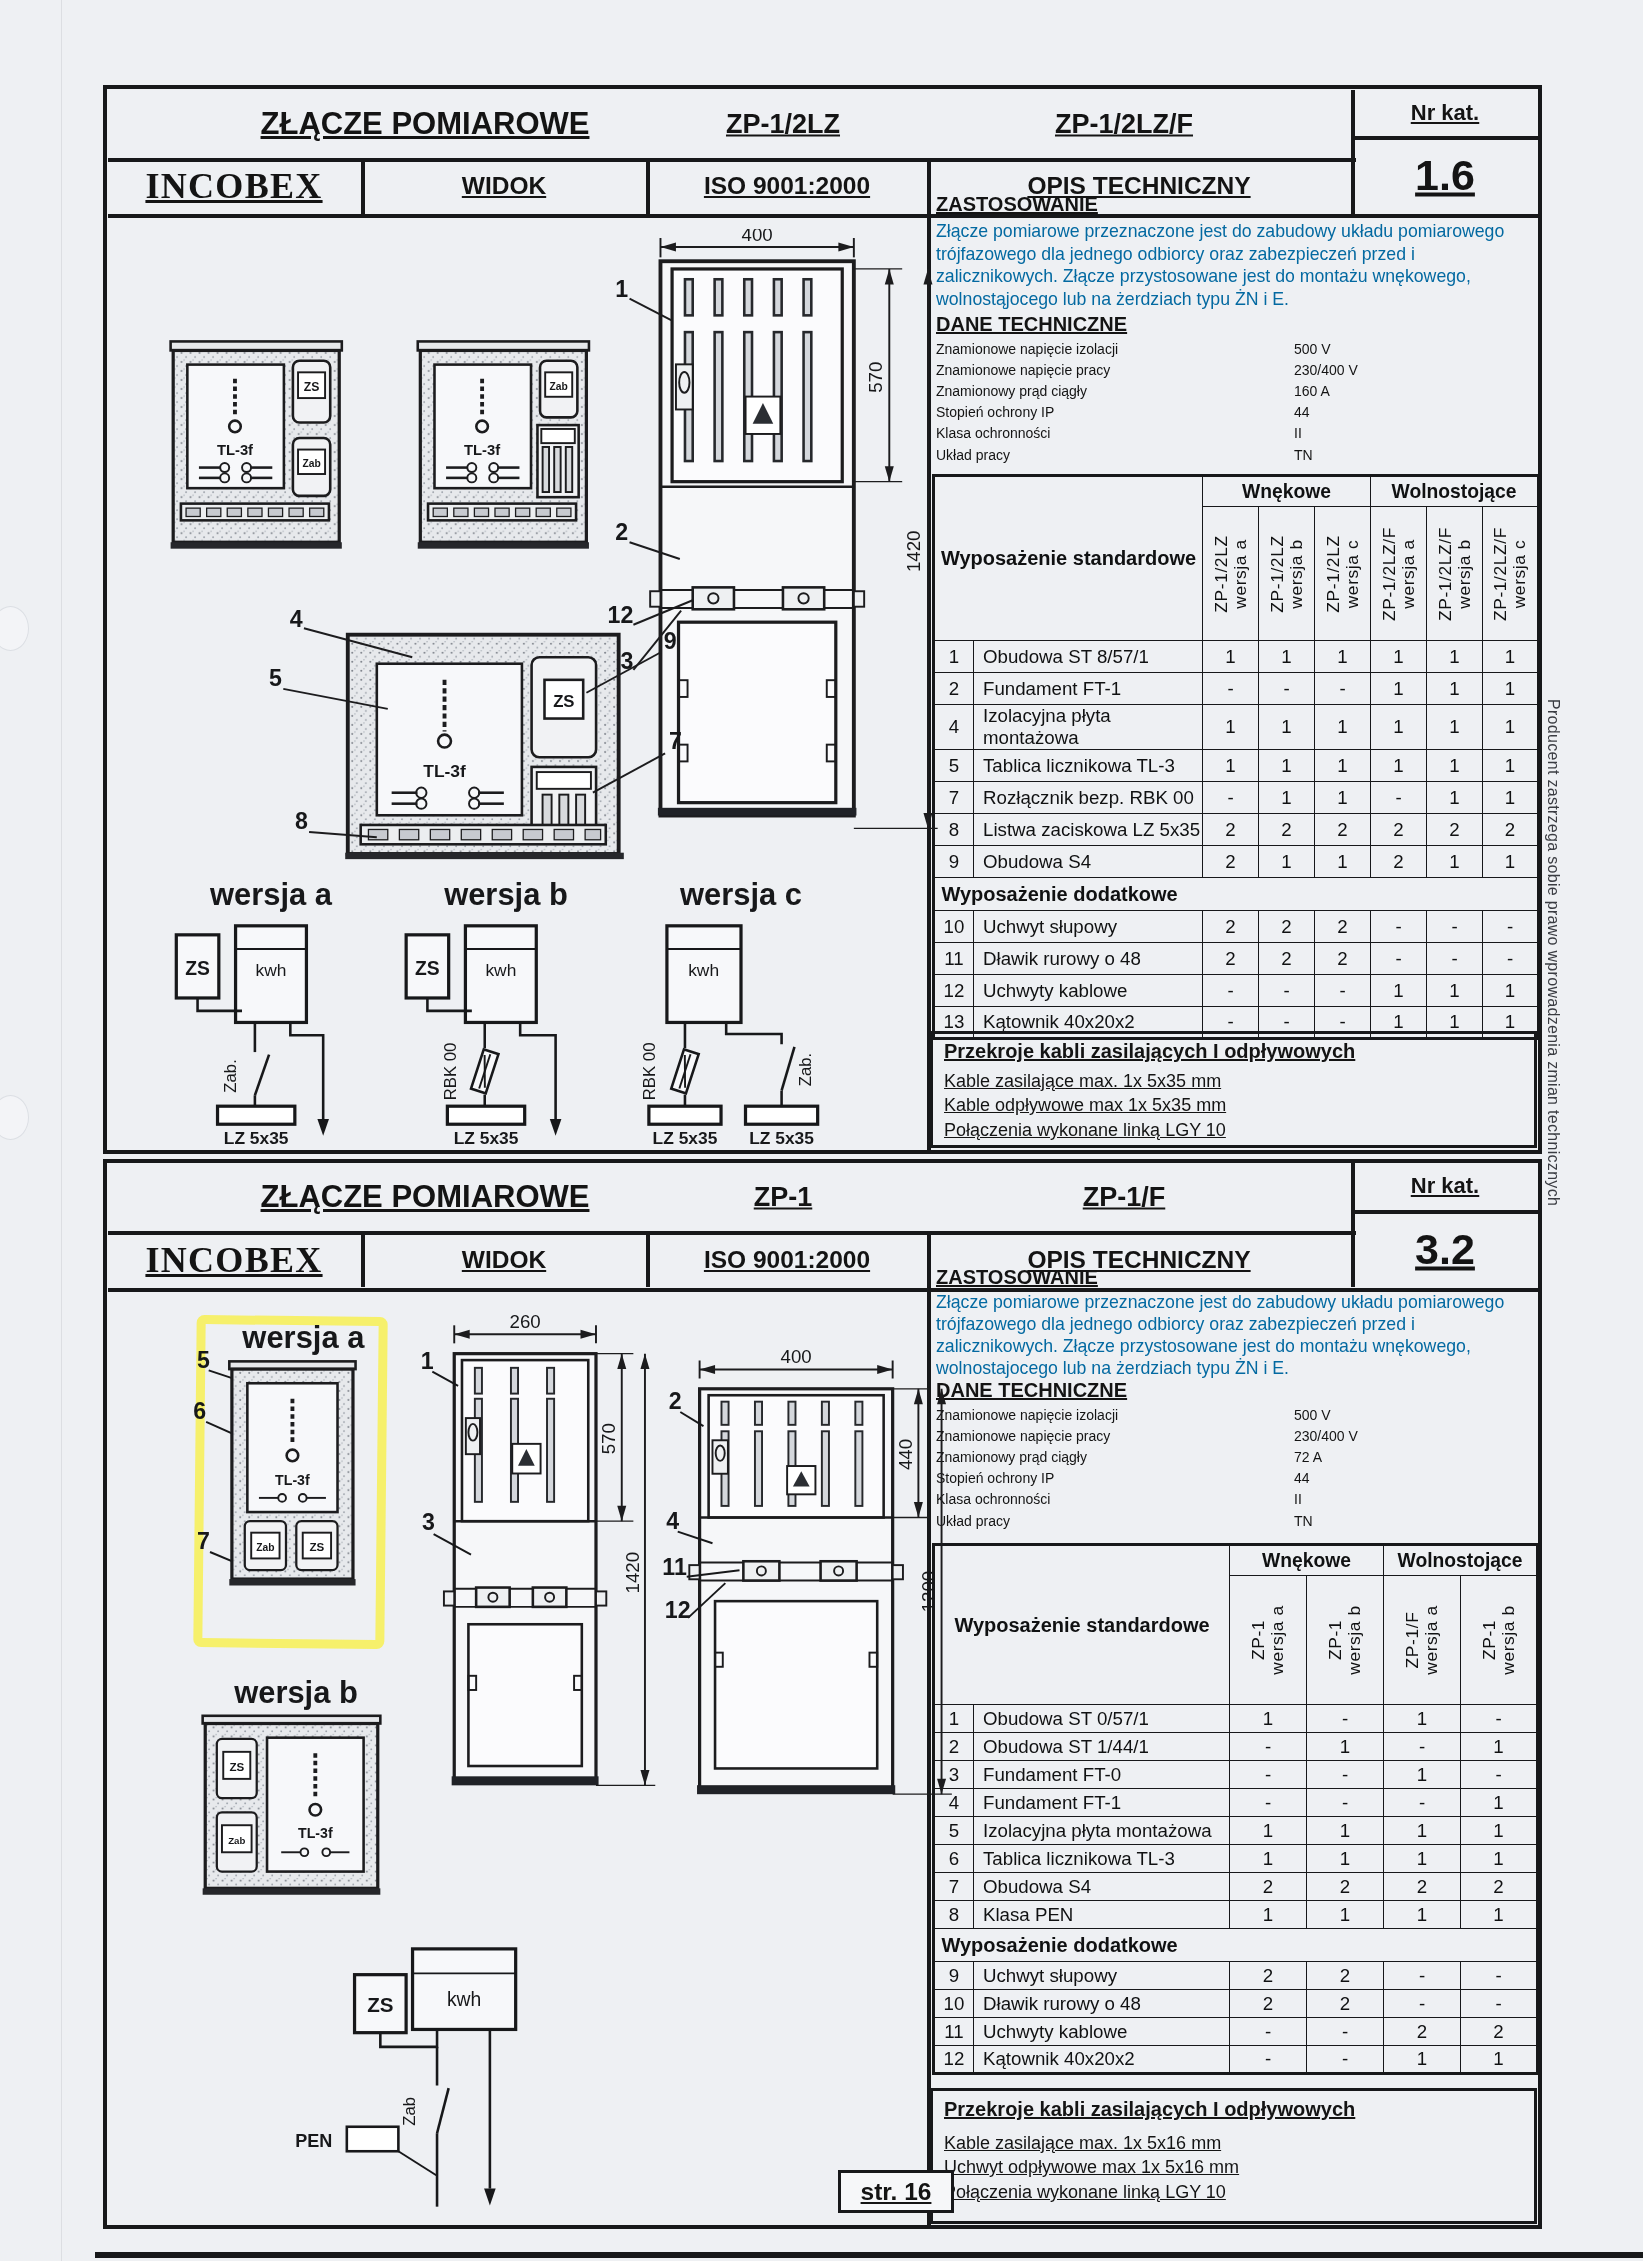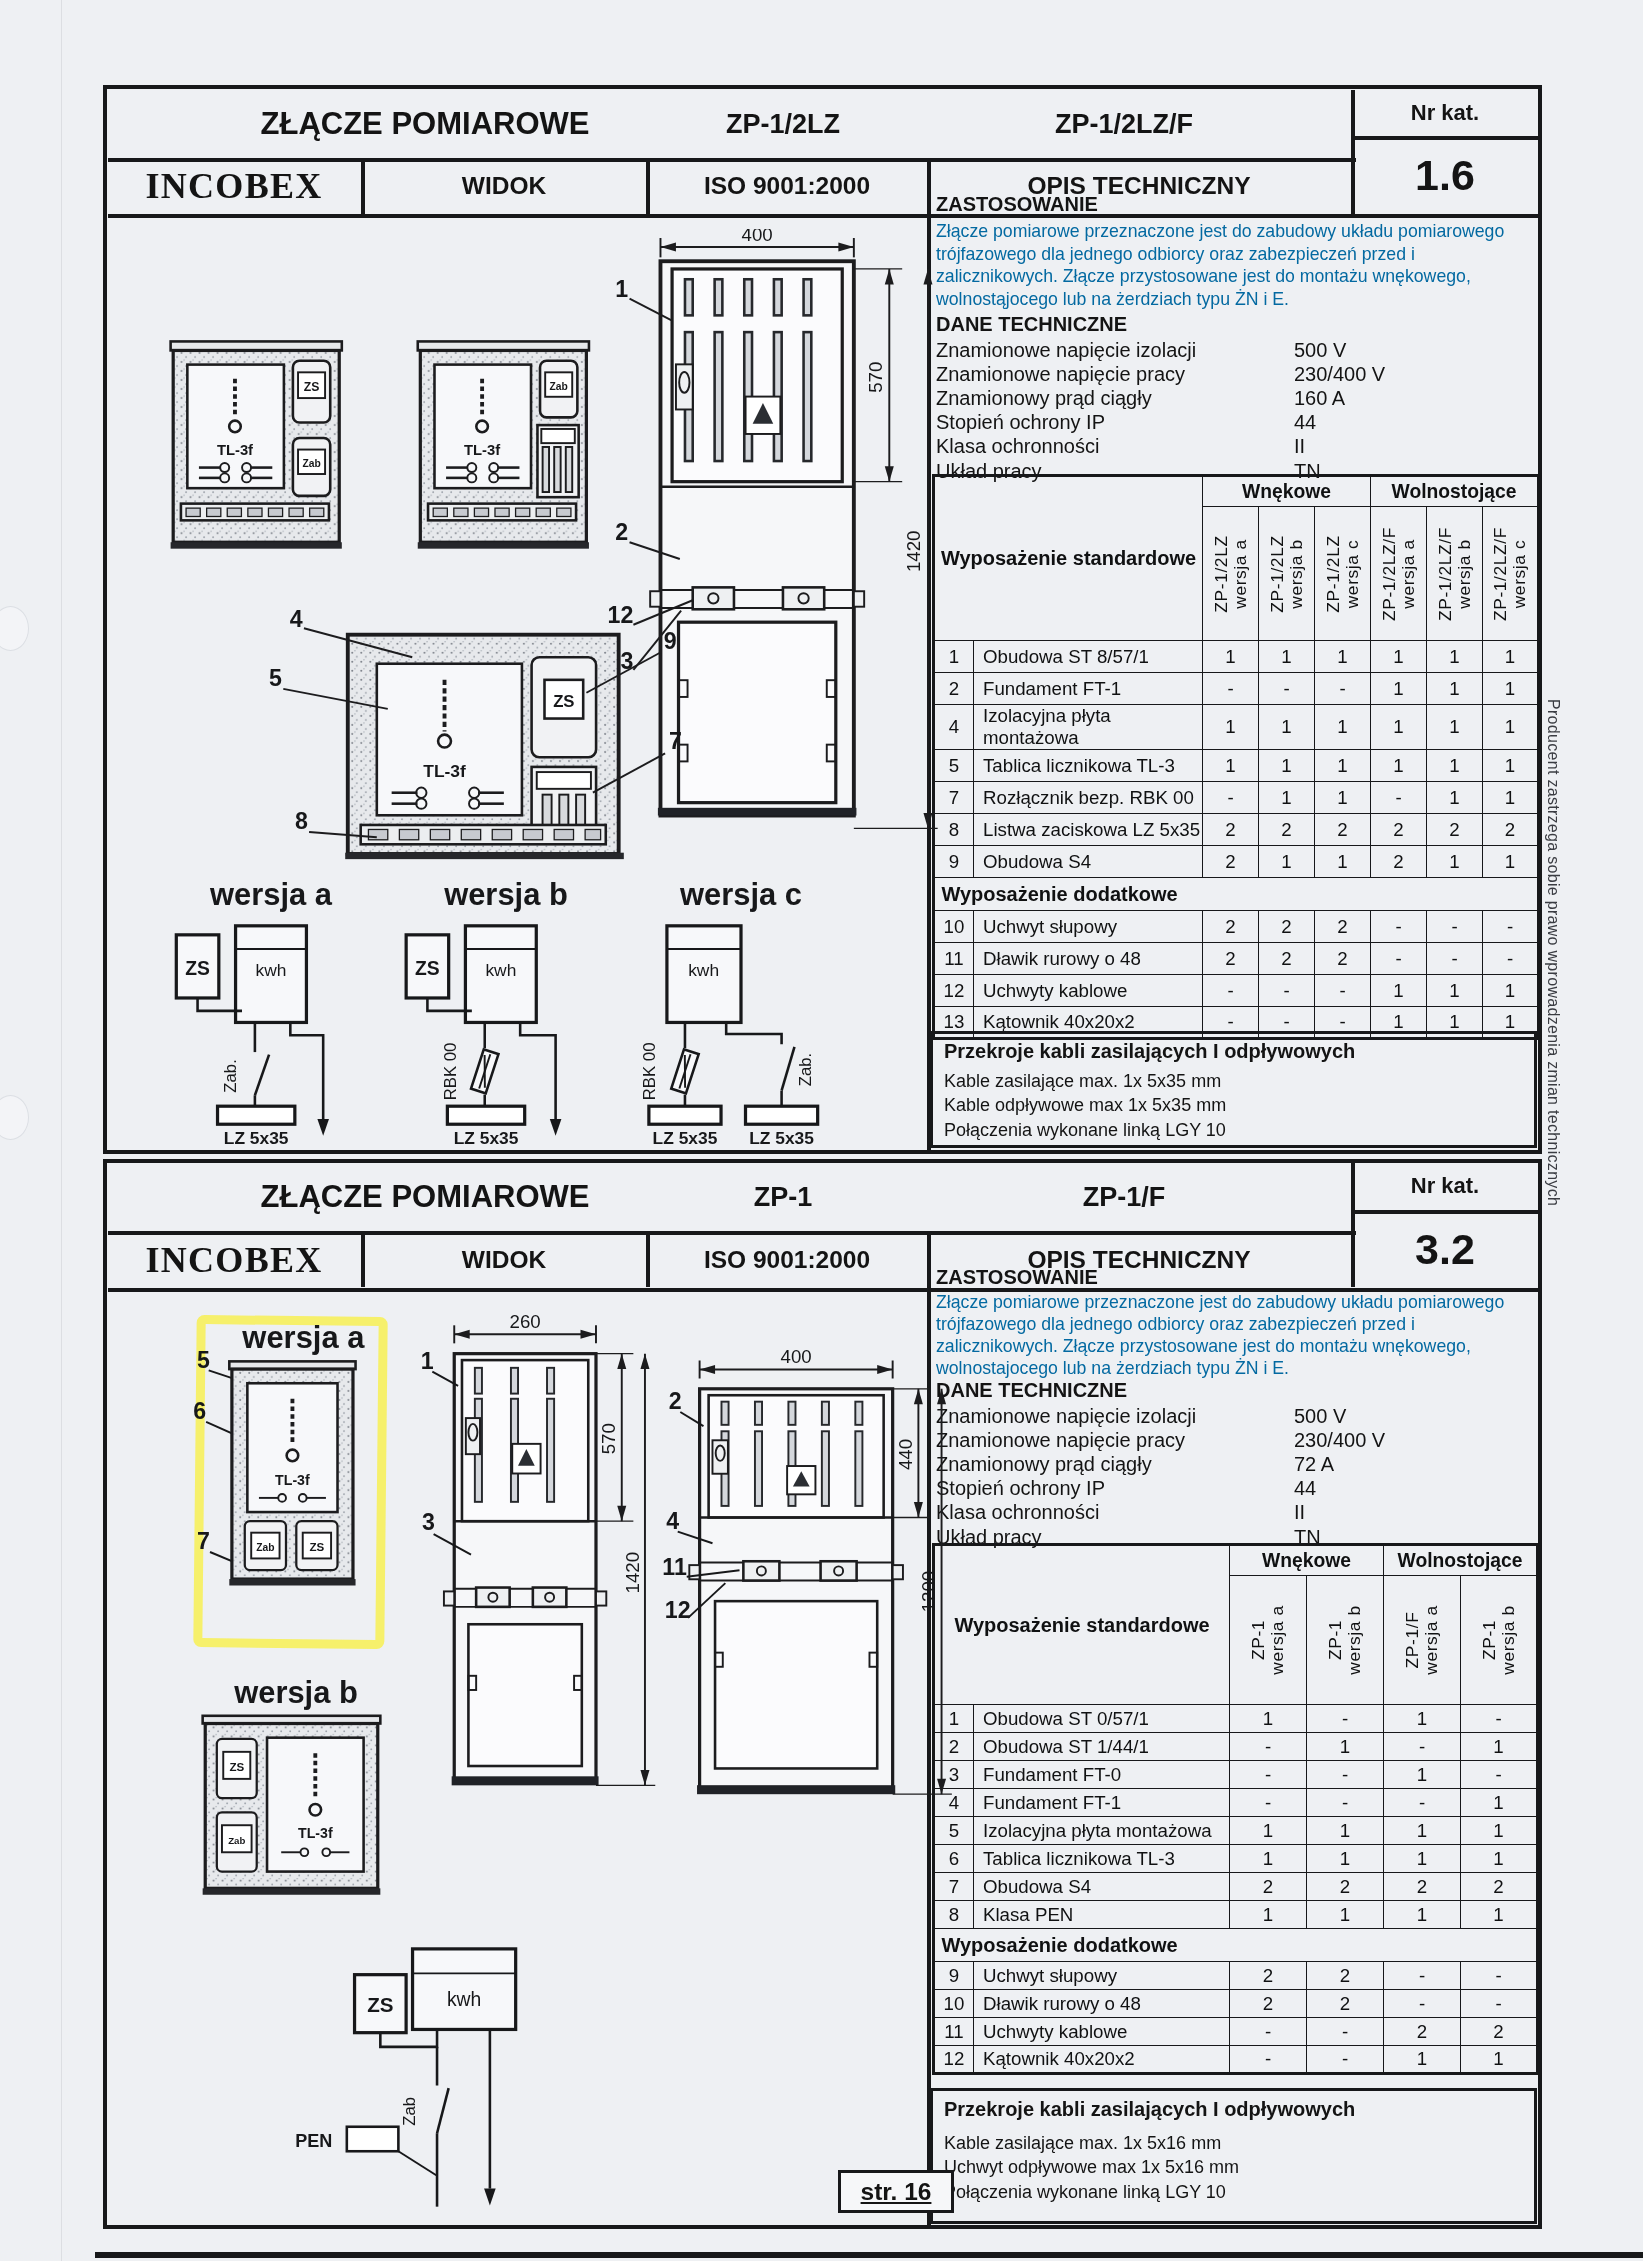--- a/index.html
+++ b/index.html
@@ -1,42 +1,42 @@
 <!DOCTYPE html>
 <html style="font-size:10.3px"><head>
 <meta charset="utf-8">
 <style>
   html,body{margin:0;padding:0;}
   body{width:1643px;height:2261px;position:relative;background:#eef0f3;
        font-family:"Liberation Sans","DejaVu Sans",sans-serif;color:#141414;overflow:hidden;}
   .abs{position:absolute;text-decoration:underline;}
   .ln{position:absolute;background:#17181a;}
   .frame{position:absolute;border:4.5px solid #17181a;}
-  .t{position:absolute;white-space:nowrap;color:#141414;}
+  .t{position:absolute;white-space:nowrap;color:#141414;text-decoration:underline;}
   .b{font-weight:700;}
   .c{transform:translate(-50%,-50%);}
   .serif{font-family:"Liberation Serif","DejaVu Serif",serif;letter-spacing:1.3px;}
   .para{position:absolute;font-size:17.7px;line-height:22.6px;color:#0369a1;}
   table.eqp{position:absolute;border-collapse:collapse;table-layout:fixed;border:3.9px solid #17181a;}
   .eqp th,.eqp td{border:1.9px solid #17181a;padding:0;text-align:center;font-size:18.7px;color:#101112;overflow:hidden;}
   .eqp thead th{font-weight:700;font-size:19.3px;}
   .eqp td:nth-child(2){text-align:left;padding-left:9px;}
   .eqp1 tbody tr{height:32px;}
   .eqp2 tbody tr{height:28px;}
   .eqp1 tr.hdr2{height:134px;}
   .eqp2 tr.hdr2{height:129px;}
   .eqp tr.grp{height:31px;}
   .eqp .bigcell{font-size:20px;font-weight:700;}
   .eqp .rot{position:relative;padding:0;}
   .rotwrap{position:absolute;left:50%;top:50%;width:129px;transform:translate(-50%,-50%) rotate(-90deg);
            display:flex;flex-direction:column;align-items:center;line-height:1.08;}
   .rotwrap span{display:block;font-size:17.4px;font-weight:400;letter-spacing:0.6px;white-space:nowrap;}
   .bandrow td{text-align:left !important;font-weight:700;font-size:20px;padding-left:6.4px !important;height:32px;}
   table.dane{position:absolute;border-collapse:collapse;}
-  .dane td{border:none;font-size:20px;padding:0.6px 0;text-align:left;color:#141414;height:20px;}
+  .dane td{border:none;font-size:14px;padding:0.6px 0;text-align:left;color:#141414;height:20px;}
   .dane td:first-child{width:358px;}
   svg{position:absolute;}
   svg text{font-family:"Liberation Sans","DejaVu Sans",sans-serif;fill:#17181a;}
   .callout{font-size:36px;font-weight:700;}
   .dim{font-size:29px;}
   .vlabel{font-size:48px;font-weight:700;}
   .box{position:absolute;border:3.9px solid #17181a;}
   .marginnote{position:absolute;writing-mode:vertical-rl;font-size:16px;color:#3a3c42;letter-spacing:0.3px;}
   .hole{position:absolute;width:35px;height:43px;border-radius:50%;background:#f3f4f7;border:1.3px solid #dcdfe4;}
   .hl{position:absolute;border:9.7px solid rgba(247,240,82,.85);border-radius:7.7px;transform:rotate(.6deg);}

